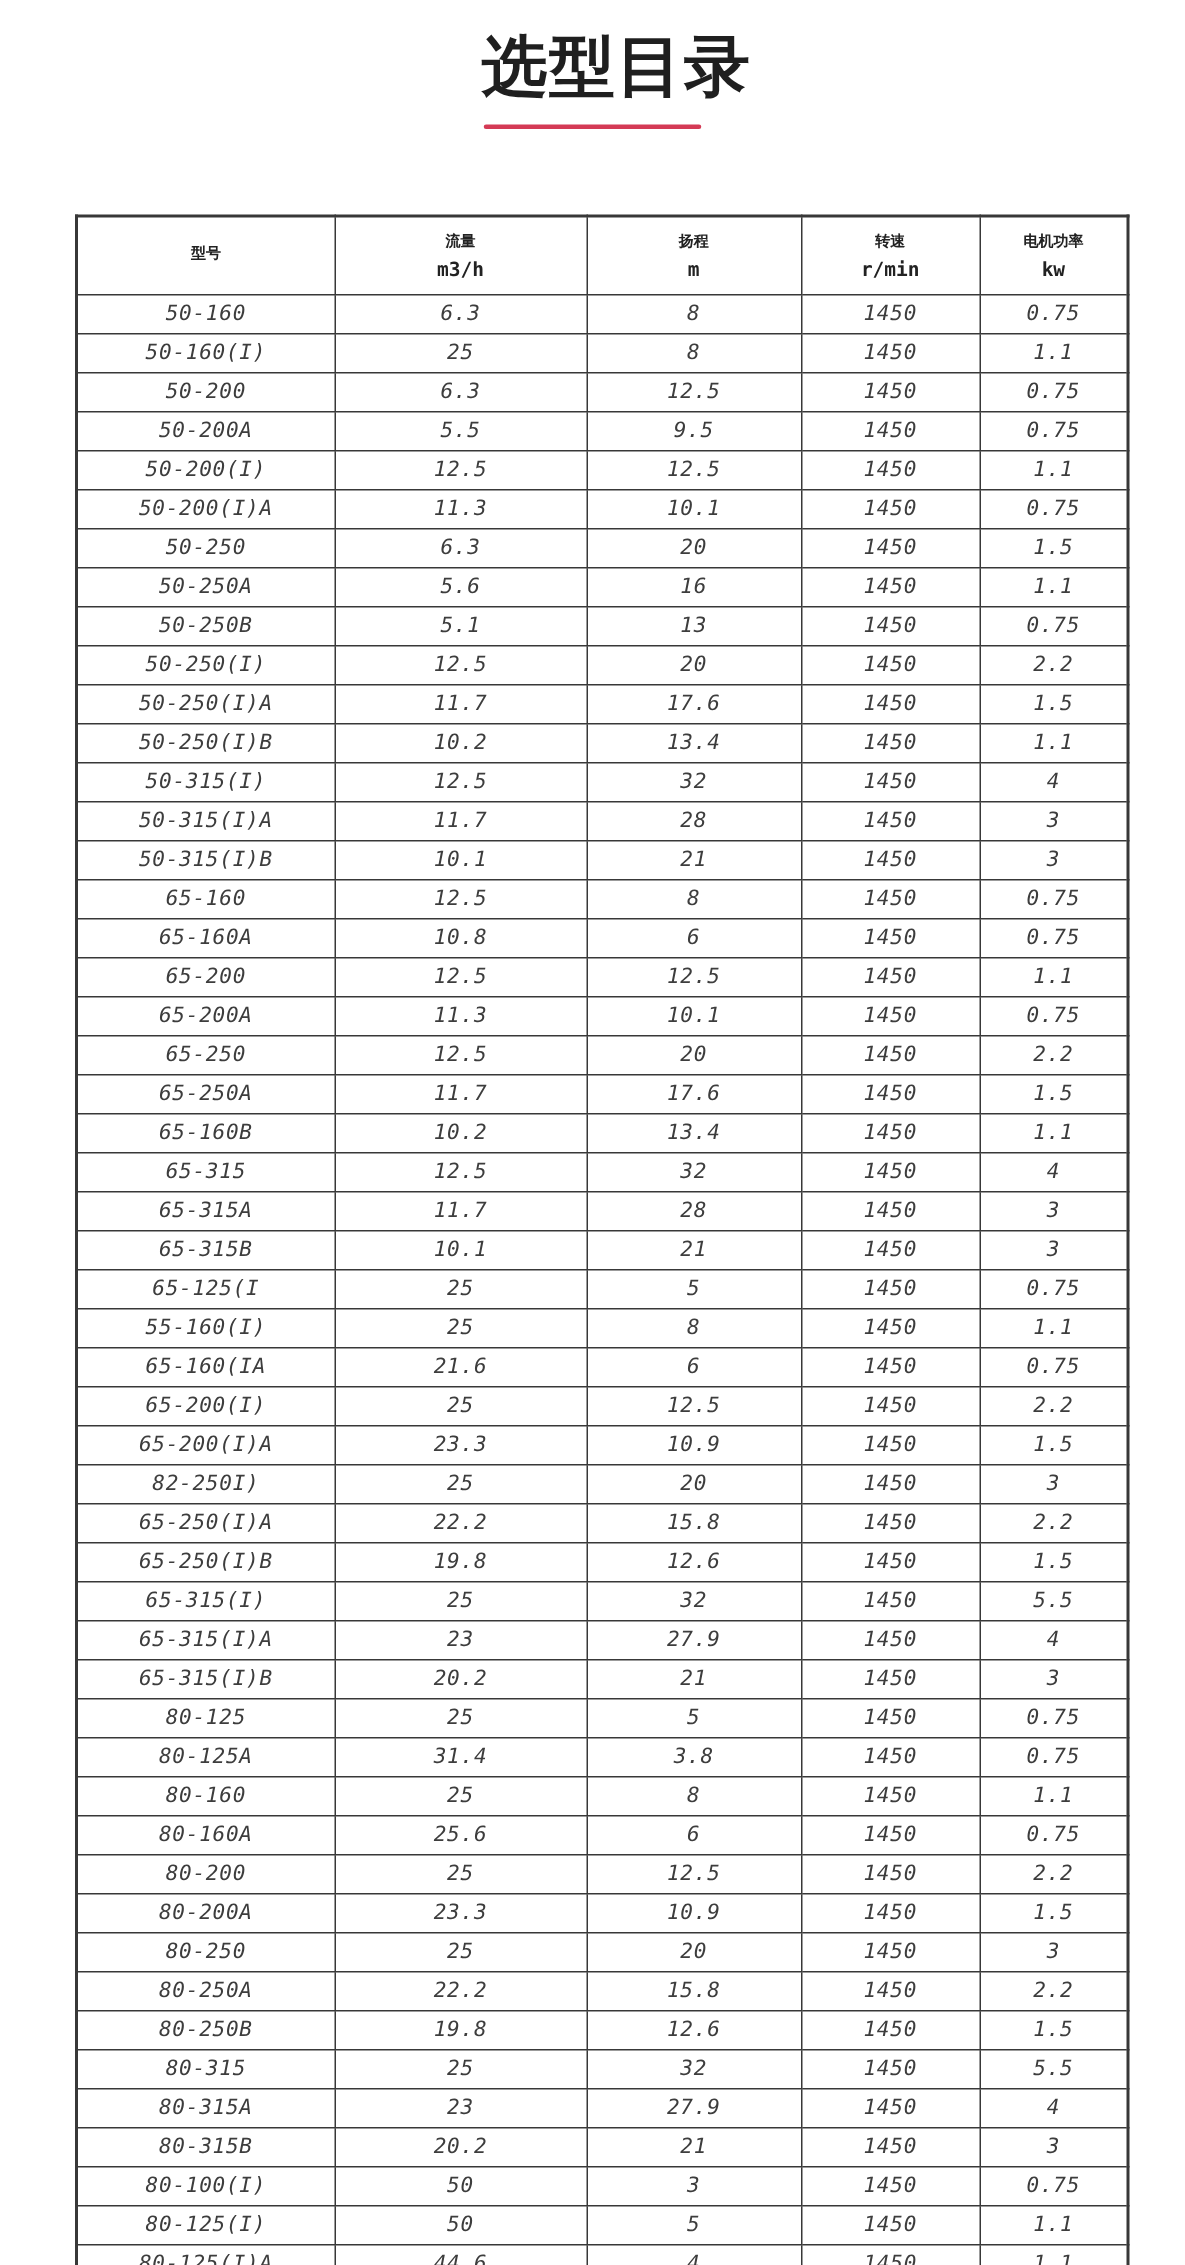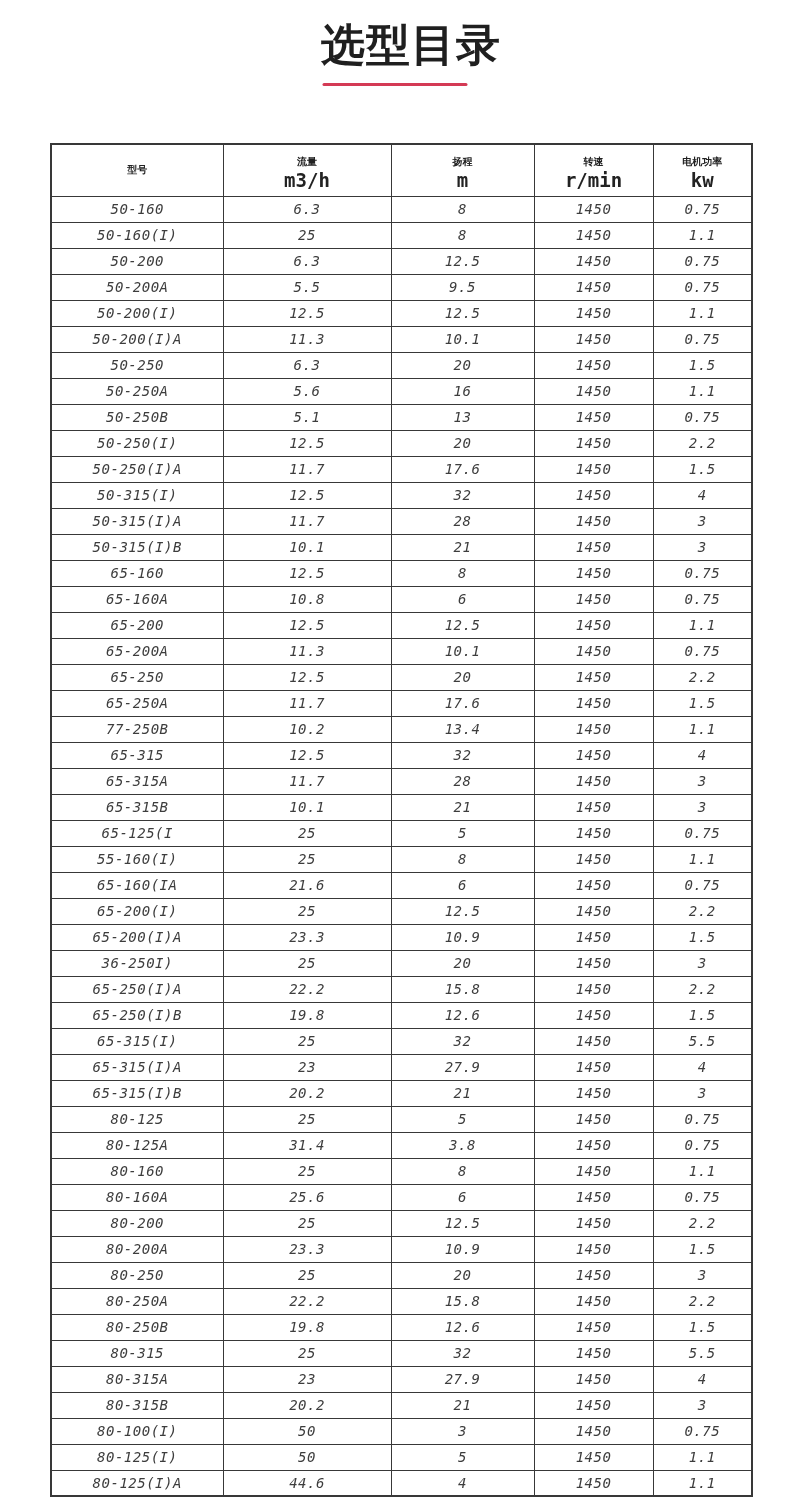--- a/index.html
+++ b/index.html
@@ -51,21 +51,21 @@
     padding: 2px 0;
   }
   .th-label {
     display: block;
     font-size: 10px;
     line-height: 20px;
     font-family: "Liberation Sans", sans-serif;
   }
   .th-unit {
     display: block;
-    font-size: 19px;
+    font-size: 13px;
     line-height: 17px;
     font-family: "DejaVu Sans Mono", monospace;
   }
   .th-unit:empty { display: none; }
 
   tbody tr { height: 26px; font-style: italic; }
   tbody td {
     text-align: center;
     vertical-align: middle;
     font-size: 14px;
@@ -189,20 +189,27 @@
           <td>2.2</td>
         </tr>
         <tr>
           <td>50-250(I)A</td>
           <td>11.7</td>
           <td>17.6</td>
           <td>1450</td>
           <td>1.5</td>
         </tr>
         <tr>
+          <td>50-250(I)B</td>
+          <td>10.2</td>
+          <td>13.4</td>
+          <td>1450</td>
+          <td>1.1</td>
+        </tr>
+        <tr>
           <td>50-315(I)</td>
           <td>12.5</td>
           <td>32</td>
           <td>1450</td>
           <td>4</td>
         </tr>
         <tr>
           <td>50-315(I)A</td>
           <td>11.7</td>
           <td>28</td>
@@ -252,21 +259,21 @@
           <td>2.2</td>
         </tr>
         <tr>
           <td>65-250A</td>
           <td>11.7</td>
           <td>17.6</td>
           <td>1450</td>
           <td>1.5</td>
         </tr>
         <tr>
-          <td>77-250B</td>
+          <td>65-160B</td>
           <td>10.2</td>
           <td>13.4</td>
           <td>1450</td>
           <td>1.1</td>
         </tr>
         <tr>
           <td>65-315</td>
           <td>12.5</td>
           <td>32</td>
           <td>1450</td>
@@ -315,21 +322,21 @@
           <td>2.2</td>
         </tr>
         <tr>
           <td>65-200(I)A</td>
           <td>23.3</td>
           <td>10.9</td>
           <td>1450</td>
           <td>1.5</td>
         </tr>
         <tr>
-          <td>36-250I)</td>
+          <td>82-250I)</td>
           <td>25</td>
           <td>20</td>
           <td>1450</td>
           <td>3</td>
         </tr>
         <tr>
           <td>65-250(I)A</td>
           <td>22.2</td>
           <td>15.8</td>
           <td>1450</td>

